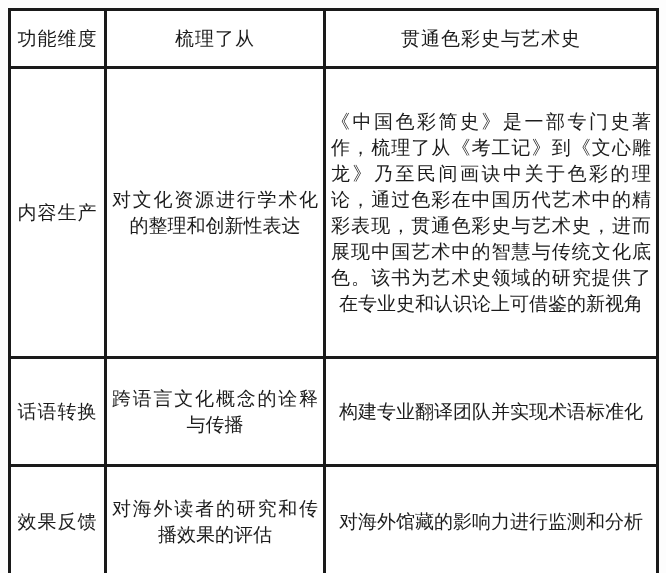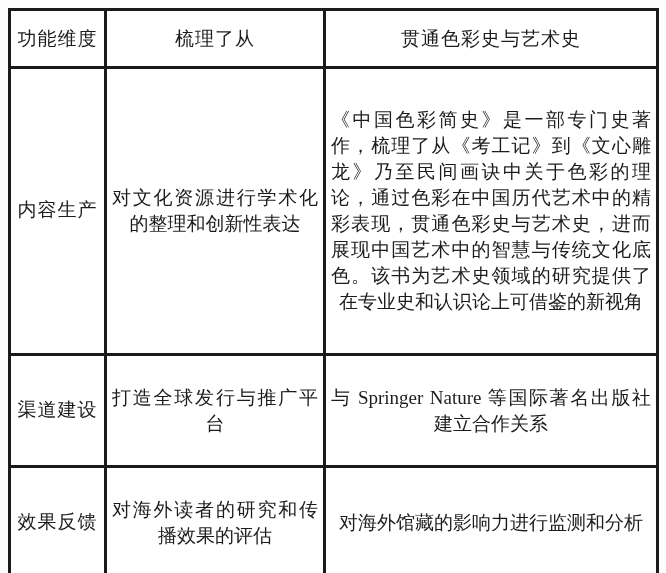--- a/index.html
+++ b/index.html
@@ -41,21 +41,21 @@
   col.c-perf { width: 219px; }
   col.c-case { width: 333px; }
 
   tr.header-row    { height: 58px; }
   tr.row-content   { height: 226px; }
   tr.row-channel   { height: 88px; }
   tr.row-discourse { height: 84px; }
   tr.row-feedback  { height: 88px; }
 
   th.hdr { text-align: center; letter-spacing: 1px; }
-  td.dim-cell  { text-align: center; letter-spacing: 1px; font-family: Liberation Mono, monospace; }
+  td.dim-cell  { text-align: center; letter-spacing: 1px; }
   td.perf-cell {
     text-align: justify;
     text-align-last: center;
     padding: 4px 5px;
   }
   td.case-cell {
     text-align: justify;
     text-align-last: center;
     padding: 6px 4px;
     font-family: Liberation Serif, serif;
@@ -77,24 +77,24 @@
         <th class="hdr">梳理了从</th>
         <th class="hdr">贯通色彩史与艺术史</th>
       </tr>
     </thead>
     <tbody>
       <tr class="row-content">
         <td class="dim-cell">内容生产</td>
         <td class="perf-cell">对文化资源进行学术化的整理和创新性表达</td>
         <td class="case-cell">《中国色彩简史》是一部专门史著作，梳理了从《考工记》到《文心雕龙》乃至民间画诀中关于色彩的理论，通过色彩在中国历代艺术中的精彩表现，贯通色彩史与艺术史，进而展现中国艺术中的智慧与传统文化底色。该书为艺术史领域的研究提供了在专业史和认识论上可借鉴的新视角</td>
       </tr>
-      <tr class="row-channel">
-        <td class="dim-cell">渠道建设</td>
-        <td class="perf-cell">打造全球发行与推广平台</td>
-        <td class="case-cell">与 Springer Nature 等国际著名出版社建立合作关系</td>
+      <tr class="row-discourse">
+        <td class="dim-cell">话语转换</td>
+        <td class="perf-cell">跨语言文化概念的诠释与传播</td>
+        <td class="case-cell">构建专业翻译团队并实现术语标准化</td>
       </tr>
       <tr class="row-feedback">
         <td class="dim-cell">效果反馈</td>
         <td class="perf-cell">对海外读者的研究和传播效果的评估</td>
         <td class="case-cell">对海外馆藏的影响力进行监测和分析</td>
       </tr>
     </tbody>
   </table>
 </div>
 

